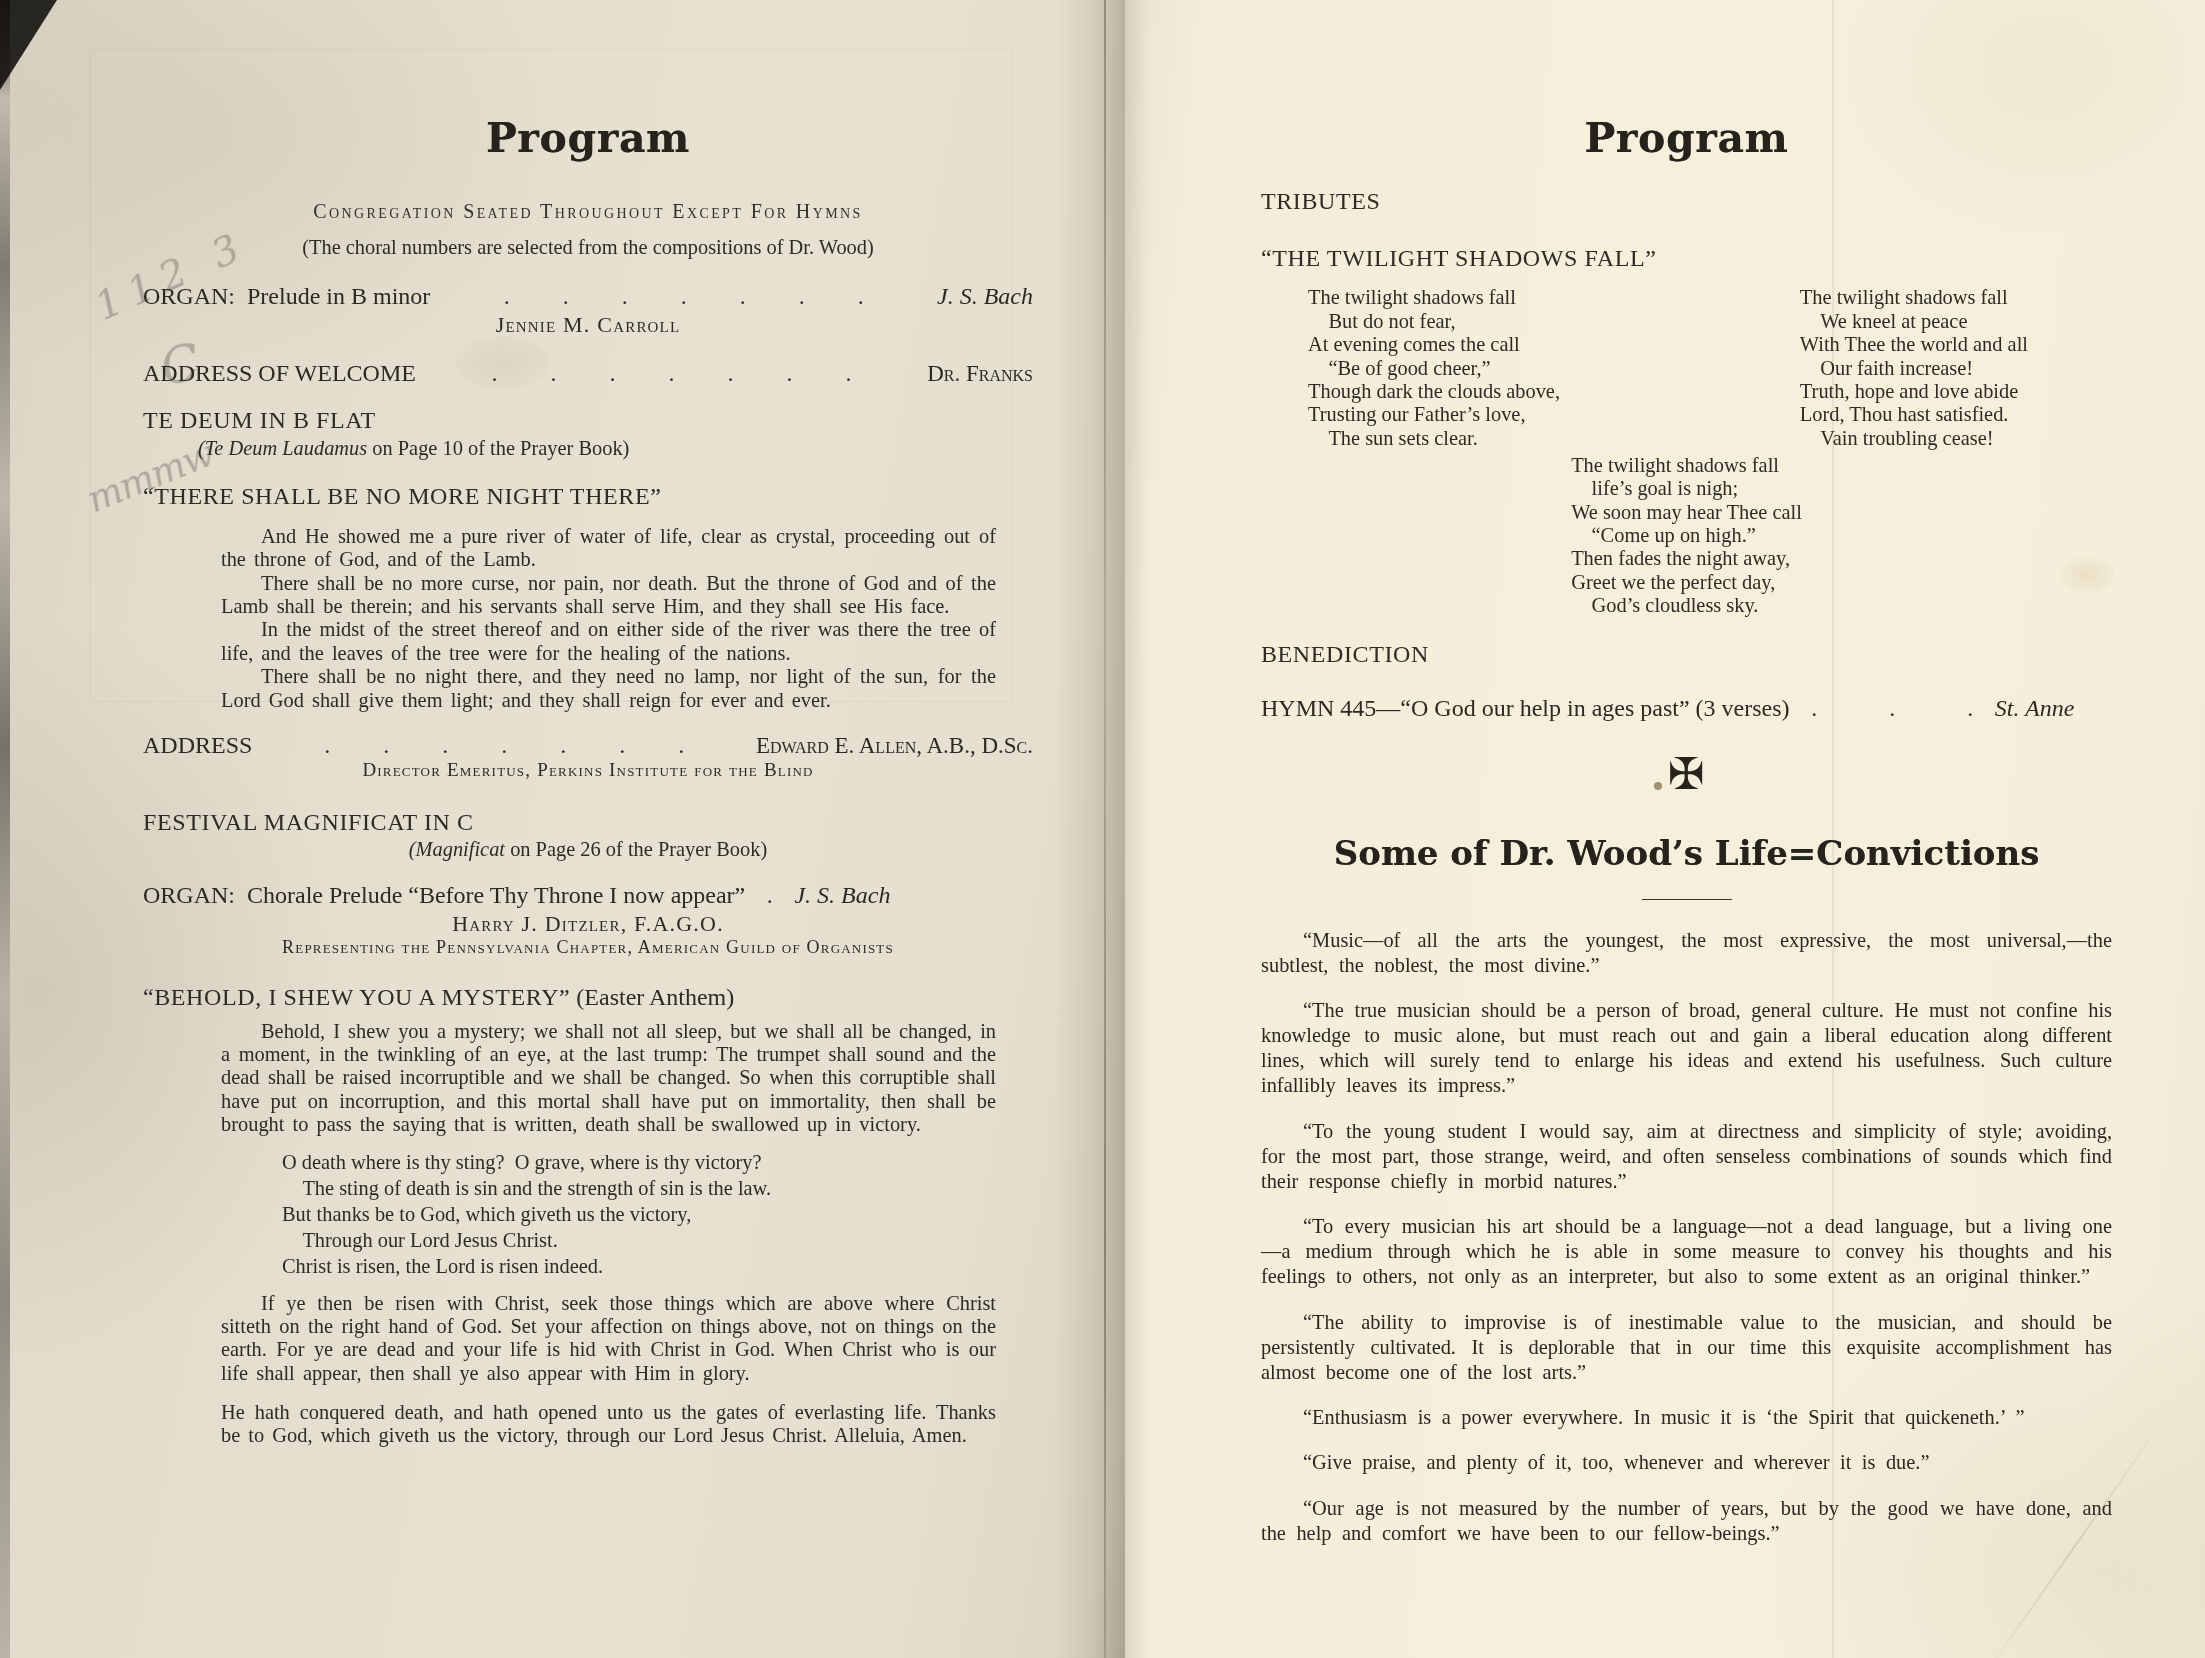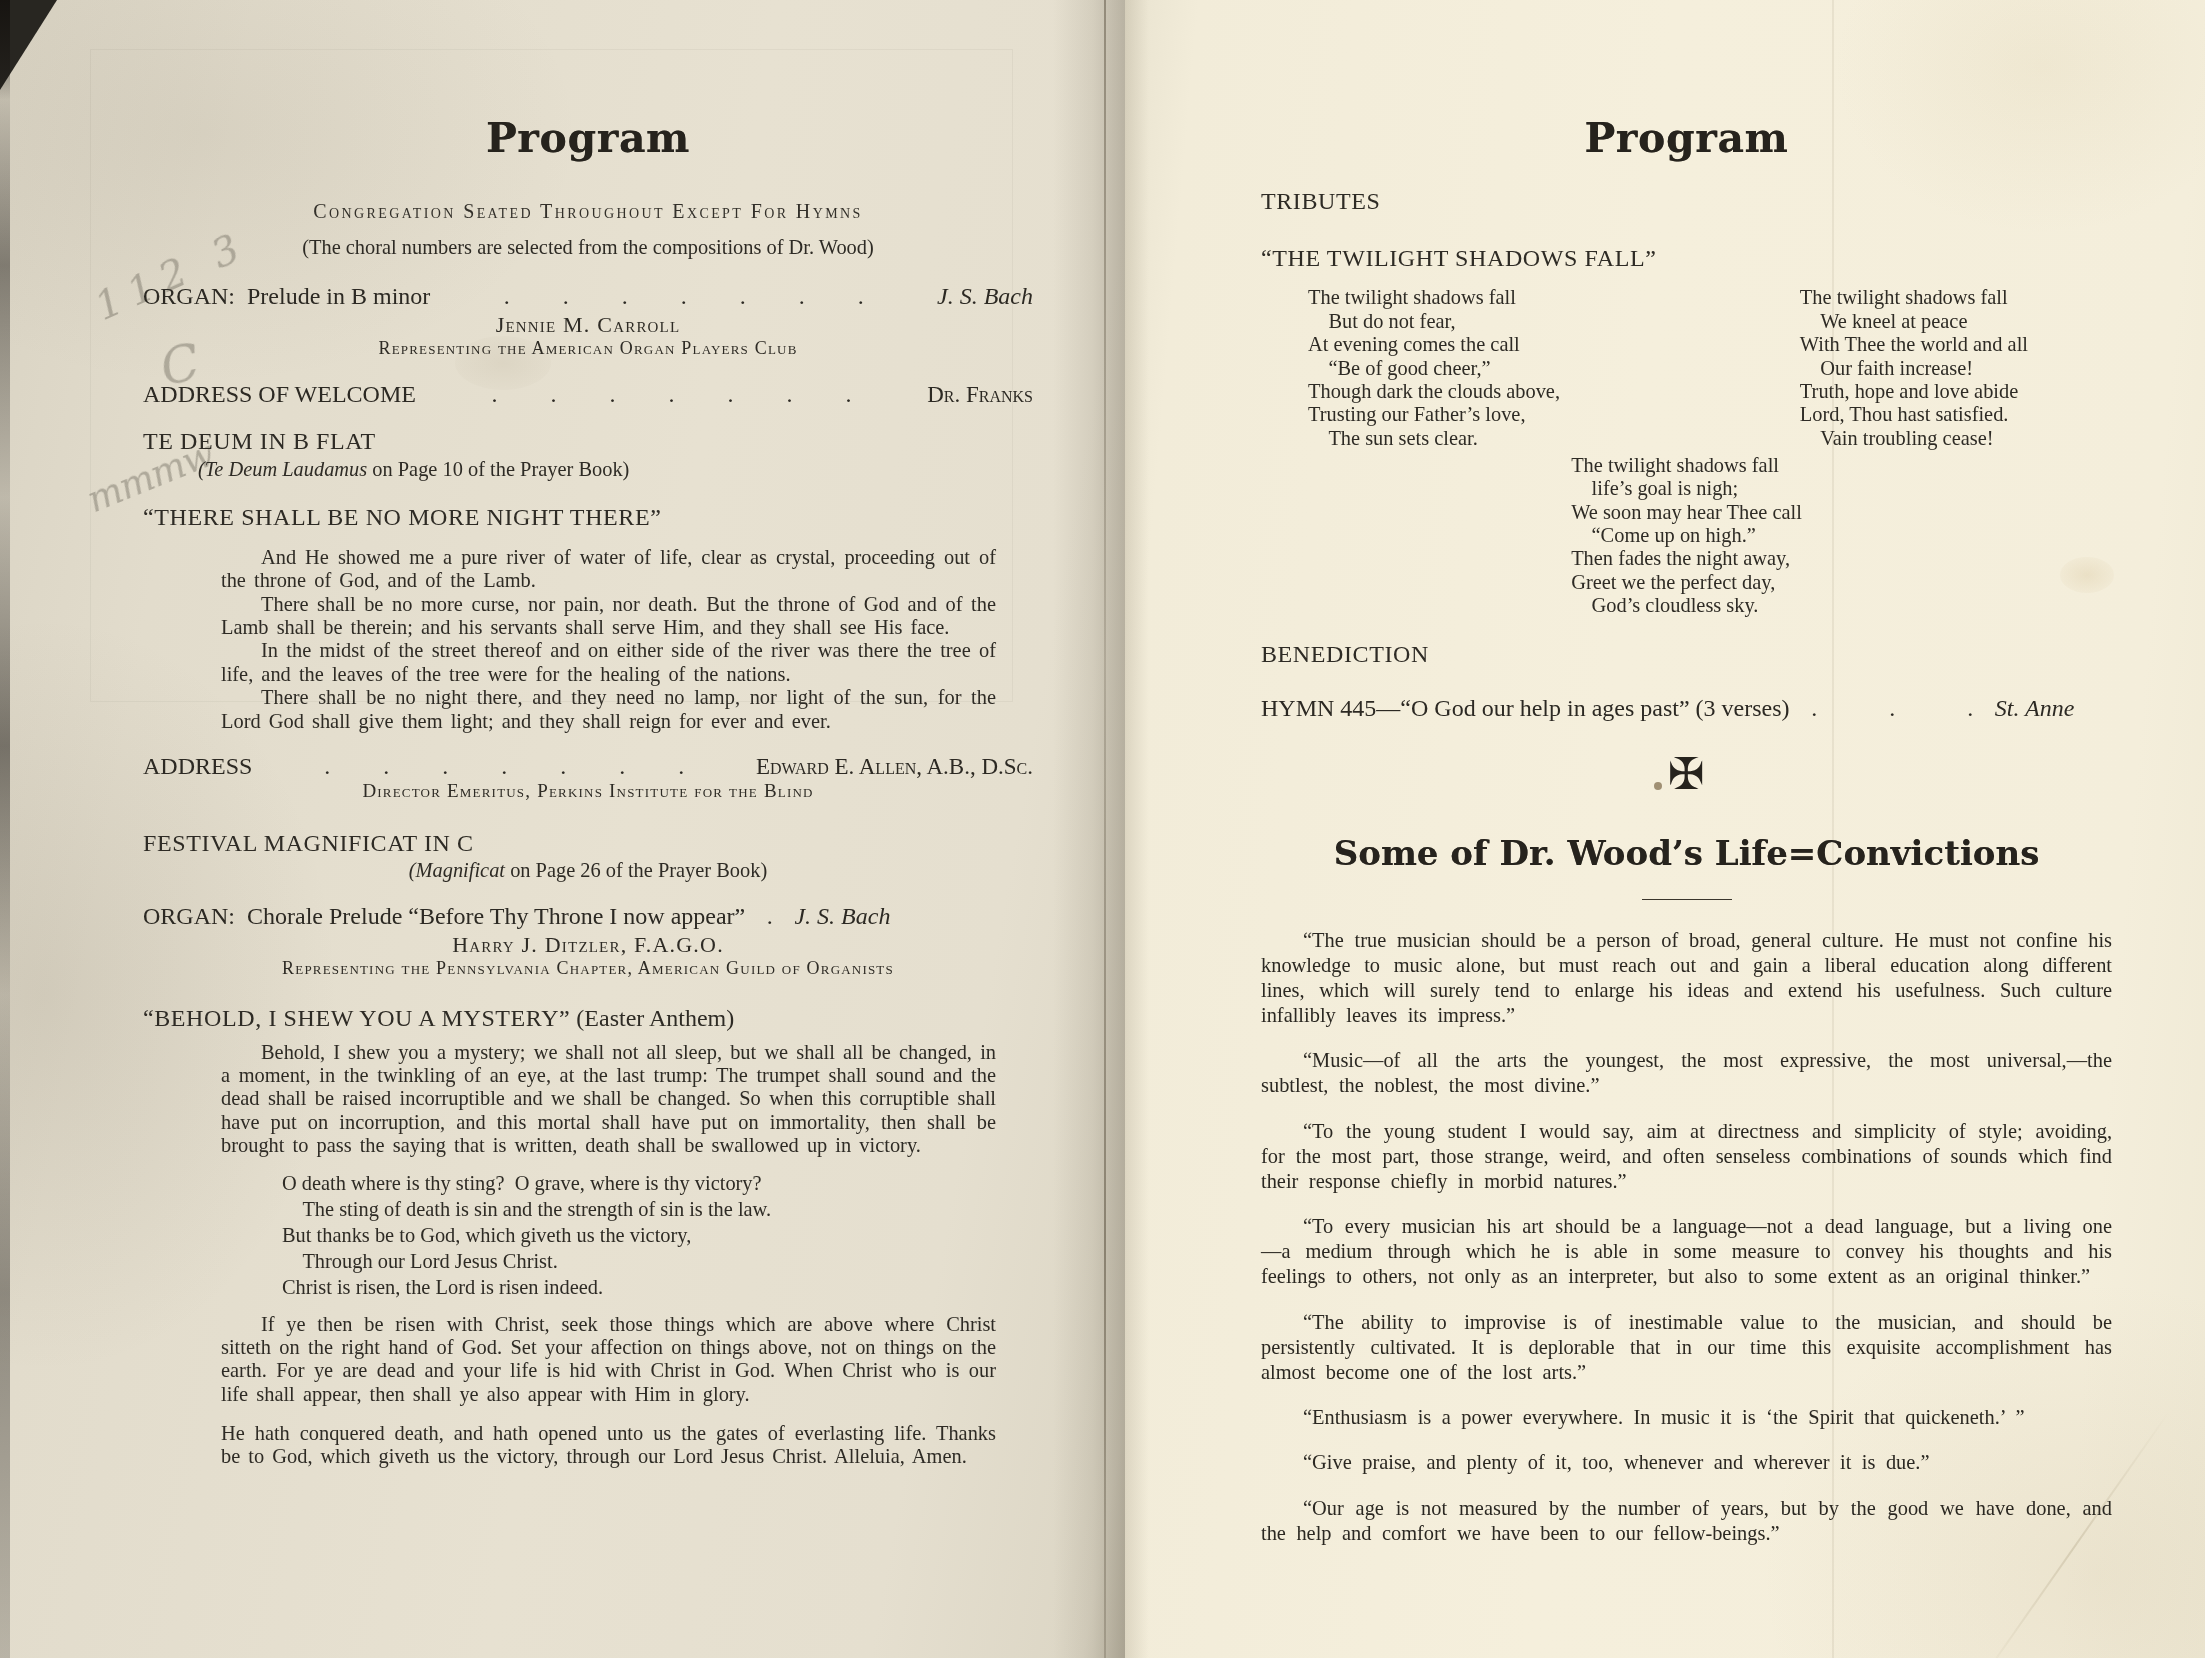--- a/index.html
+++ b/index.html
@@ -162,21 +162,20 @@
     <div class="note-sc center">Congregation Seated Throughout Except For Hymns</div>
     <div class="note-paren center">(The choral numbers are selected from the compositions of Dr. Wood)</div>
 
 
     <div class="pline">
       <span class="lbl">ORGAN:  Prelude in B minor</span>
       <span class="dots">. . . . . . .</span>
       <span class="author">J. S. Bach</span>
     </div>
     <div class="performer center">Jennie M. Carroll</div>
-    <div class="performer-note center">Representing the American Organ Players Club</div>
 
     <div class="pline" style="margin-top:21.6px">
       <span class="lbl">ADDRESS OF WELCOME</span>
       <span class="dots">. . . . . . .</span>
       <span class="author-sc">Dr. Franks</span>
     </div>
 
     <div class="section-label">TE DEUM IN B FLAT</div>
     <div class="sub-note"><span class="it">(Te Deum Laudamus</span><span> on Page 10 of the Prayer Book)</span></div>
 
@@ -275,22 +274,22 @@
       <span class="dots" style="flex:0 1 auto; word-spacing:66px">. . .</span>
       <span class="author">St. Anne</span>
     </div>
 
     <div class="cross"><span>✠</span></div>
 
     <div class="bl-subtitle">Some of Dr. Wood’s Life=Convictions</div>
     <div class="rule"></div>
 
     <div class="quotes">
+        <div class="q">“Music—of all the arts the youngest, the most expressive, the most universal,—the subtlest, the noblest, the most divine.”</div>
         <div class="q">“The true musician should be a person of broad, general culture.  He must not confine his knowledge to music alone, but must reach out and gain a liberal education along different lines, which will surely tend to enlarge his ideas and extend his usefulness.  Such culture infallibly leaves its impress.”</div>
-        <div class="q">“Music—of all the arts the youngest, the most expressive, the most universal,—the subtlest, the noblest, the most divine.”</div>
         <div class="q">“To the young student I would say, aim at directness and simplicity of style; avoiding, for the most part, those strange, weird, and often senseless combinations of sounds which find their response chiefly in morbid natures.”</div>
         <div class="q">“To every musician his art should be a language—not a dead language, but a living one—a medium through which he is able in some measure to convey his thoughts and his feelings to others, not only as an interpreter, but also to some extent as an original thinker.”</div>
         <div class="q">“The ability to improvise is of inestimable value to the musician, and should be persistently cultivated.  It is deplorable that in our time this exquisite accomplishment has almost become one of the lost arts.”</div>
         <div class="q">“Enthusiasm is a power everywhere.  In music it is ‘the Spirit that quickeneth.’ ”</div>
         <div class="q">“Give praise, and plenty of it, too, whenever and wherever it is due.”</div>
         <div class="q">“Our age is not measured by the number of years, but by the good we have done, and the help and comfort we have been to our fellow-beings.”</div>
       </div>
   </div>
 </div>
 

